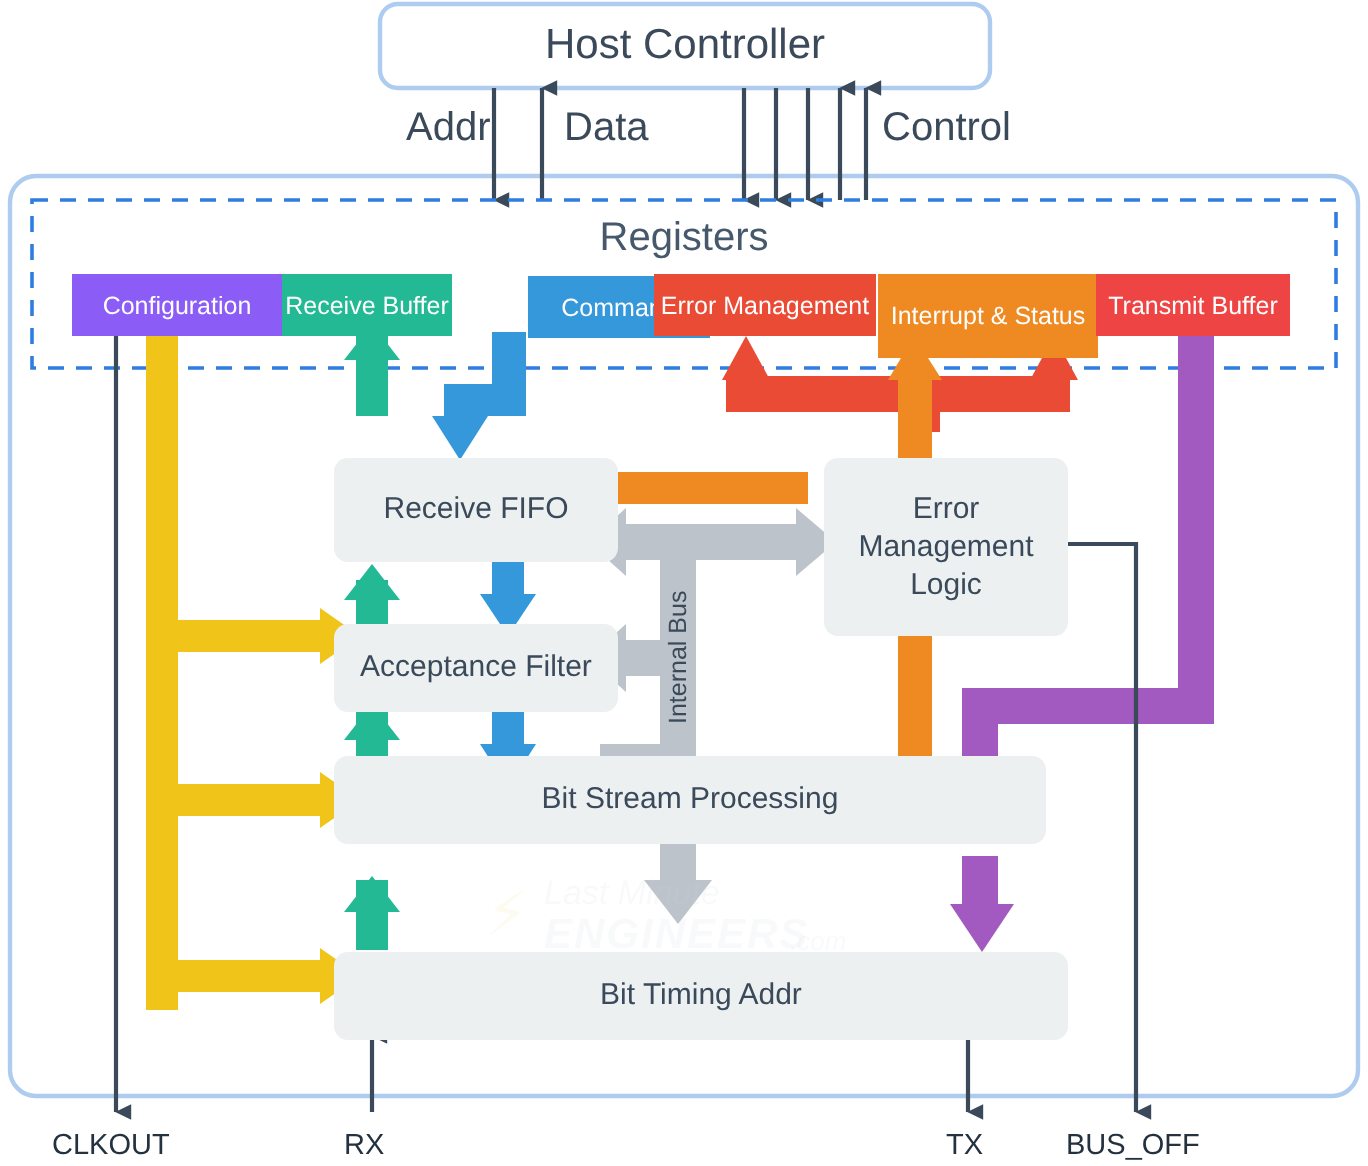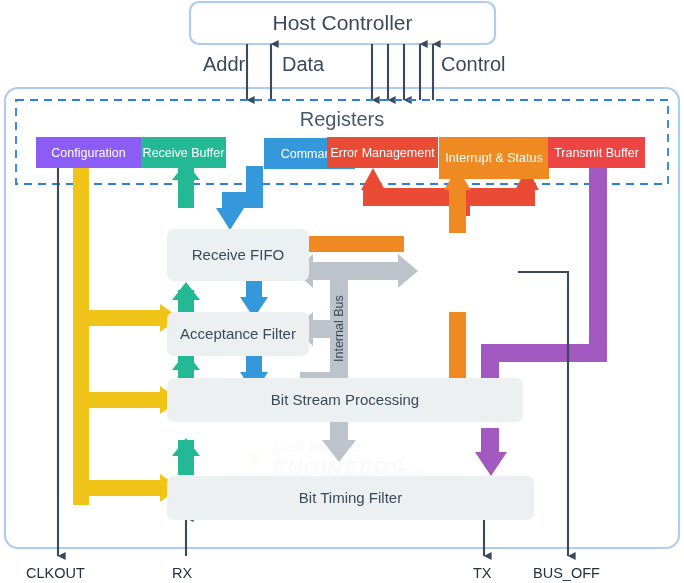--- a/index.html
+++ b/index.html
@@ -171,31 +171,34 @@
     <span>Interrupt &amp; Status</span>
   </div>
   <div class="chip" style="left:548px;top:137px;width:97px;height:31px;background:#ef4444;">
     <span>Transmit Buffer</span>
   </div>
 
   <div class="blk" style="left:151px;top:229px;width:142px;height:52px;">
     <span>Receive FIFO</span>
   </div>
 
+  <div class="blk" style="left:396px;top:229px;width:122px;height:89px;">
+    <span>Error Management Logic</span>
+  </div>
 
   <div class="blk" style="left:151px;top:312px;width:142px;height:44px;">
     <span>Acceptance Filter</span>
   </div>
 
   <div class="blk" style="left:151px;top:378px;width:356px;height:44px;">
     <span>Bit Stream Processing</span>
   </div>
 
   <div class="blk" style="left:151px;top:476px;width:367px;height:44px;">
-    <span>Bit Timing Filter</span>
+    <span>Bit Timing Addr</span>
   </div>
 
   <div class="busname" style="left:332px;top:362px;">Internal Bus</div>
 
   <div class="ioname" style="left:26px;top:565px;">CLKOUT</div>
   <div class="ioname" style="left:172px;top:565px;">RX</div>
   <div class="ioname" style="left:473px;top:565px;">TX</div>
   <div class="ioname" style="left:533px;top:565px;">BUS_OFF</div>
 
   <div class="wmbig" style="left:272px;top:437px;font-size:17px;color:#cfd6dc;">Last Minute</div>

